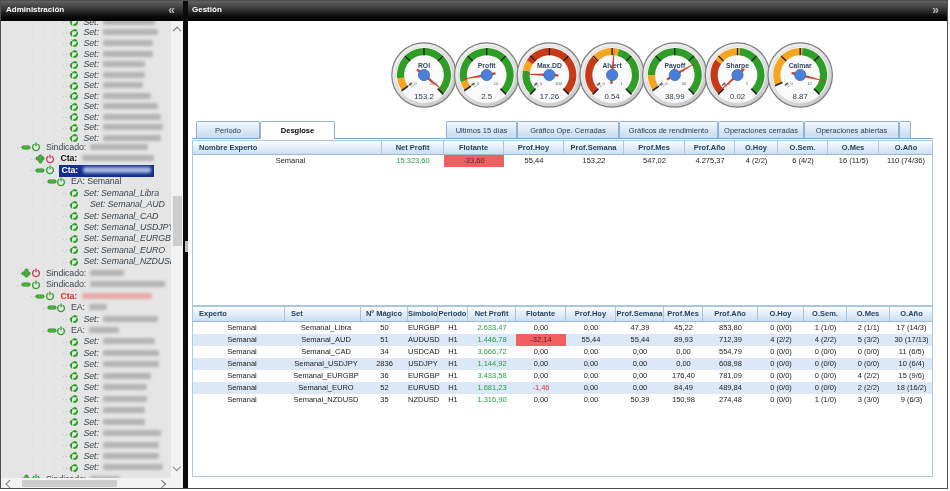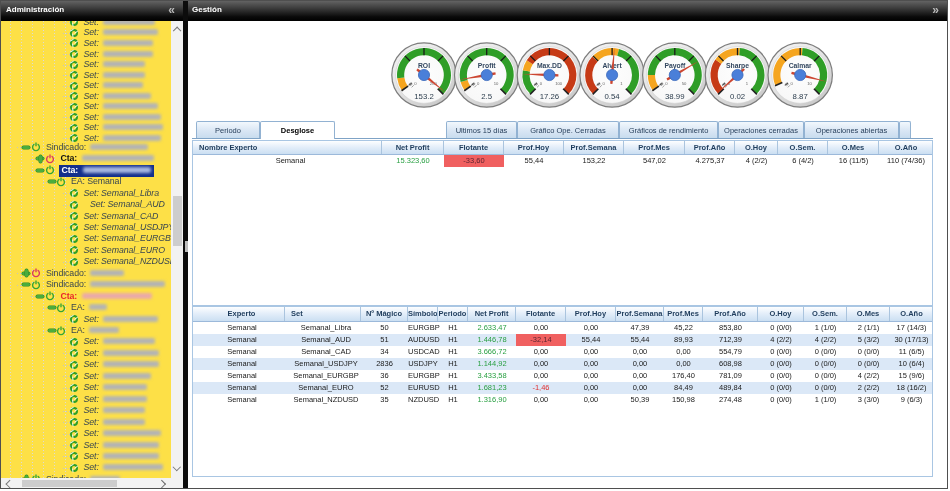--- a/index.html
+++ b/index.html
@@ -1,20 +1,20 @@
 <!DOCTYPE html>
 <html><head><meta charset="utf-8"><style>
 * { margin:0; padding:0; box-sizing:border-box; }
 html,body { width:950px; height:491px; font-family:"Liberation Sans",sans-serif; background:#fff; overflow:hidden; position:relative; }
 .pageborder { position:absolute; left:0; top:0; width:948px; height:489px; border:1px solid #4f4f4f; z-index:50; pointer-events:none; }
 .phead { position:absolute; top:0; height:21px; background:linear-gradient(180deg,#686868 0%,#3d3d3d 38%,#0a0a0a 80%,#000 100%); color:#fff; font-size:8px; font-weight:bold; line-height:20px; padding-left:6px; }
 .phead .coll { position:absolute; top:0; font-weight:bold; color:#b9b9b9; font-size:12px; }
 
 #lpanel { position:absolute; left:0; top:0; width:183px; height:489px; background:#fff; }
-#tree { position:absolute; left:1px; top:21px; width:171px; height:457px; overflow:hidden; background:#fde047; }
+#tree { position:absolute; left:1px; top:21px; width:171px; height:457px; overflow:hidden; background:#e5e5e5; }
 .vguide { position:absolute; top:0; bottom:0; width:1px; background-image:repeating-linear-gradient(180deg,#dadada 0 1px,transparent 1px 3px); }
 .hstub { position:absolute; height:1px; background-image:repeating-linear-gradient(90deg,#c4c4c4 0 1px,transparent 1px 3px); }
 .minus { position:absolute; width:8px; height:3px; background:#4bad3c; border-radius:1.5px; box-shadow:0 0 0 0.5px #2d8527; }
 .minus.v { width:3px; height:8px; background:#4bad3c; }
 .ticon { position:absolute; width:10px; height:10px; }
 .ticon svg { display:block; }
 .tlabel { position:absolute; white-space:nowrap; letter-spacing:-0.1px; font-size:8.8px; color:#3a4750; height:12px; line-height:11px; }
 .tlabel i { color:#3a4750; }
 .tlabel b { color:#111; }
 .tlabel b.redb { color:#e8262b; }
@@ -672,21 +672,21 @@
       <div class="dc " style="width:61px">547,02</div>
       <div class="dc " style="width:50px">4.275,37</div>
       <div class="dc " style="width:43px">4 (2/2)</div>
       <div class="dc " style="width:50px">6 (4/2)</div>
       <div class="dc " style="width:51px">16 (11/5)</div>
       <div class="dc " style="width:54px">110 (74/36)</div>
     </div>
   </div>
 <div class="gridbox" style="left:192px;top:306px;width:741px;height:171px">
     <div class="ghead t2">
-      <div class="hc" style="width:92px;text-align:center;padding-left:6px;"><span>Experto</span></div>
+      <div class="hc" style="width:92px;text-align:left;padding-left:6px;"><span>Experto</span></div>
       <div class="hc" style="width:76px;text-align:left;padding-left:6px;"><span>Set</span></div>
       <div class="hc" style="width:47px;"><span>Nº Mágico</span></div>
       <div class="hc" style="width:30px;"><span>Símbolo</span></div>
       <div class="hc" style="width:30px;"><span>Periodo</span></div>
       <div class="hc" style="width:48px;"><span>Net Profit</span></div>
       <div class="hc" style="width:50px;"><span>Flotante</span></div>
       <div class="hc" style="width:50px;"><span>Prof.Hoy</span></div>
       <div class="hc" style="width:48px;"><span>Prof.Semana</span></div>
       <div class="hc" style="width:39px;"><span>Prof.Mes</span></div>
       <div class="hc" style="width:55px;"><span>Prof.Año</span></div>

